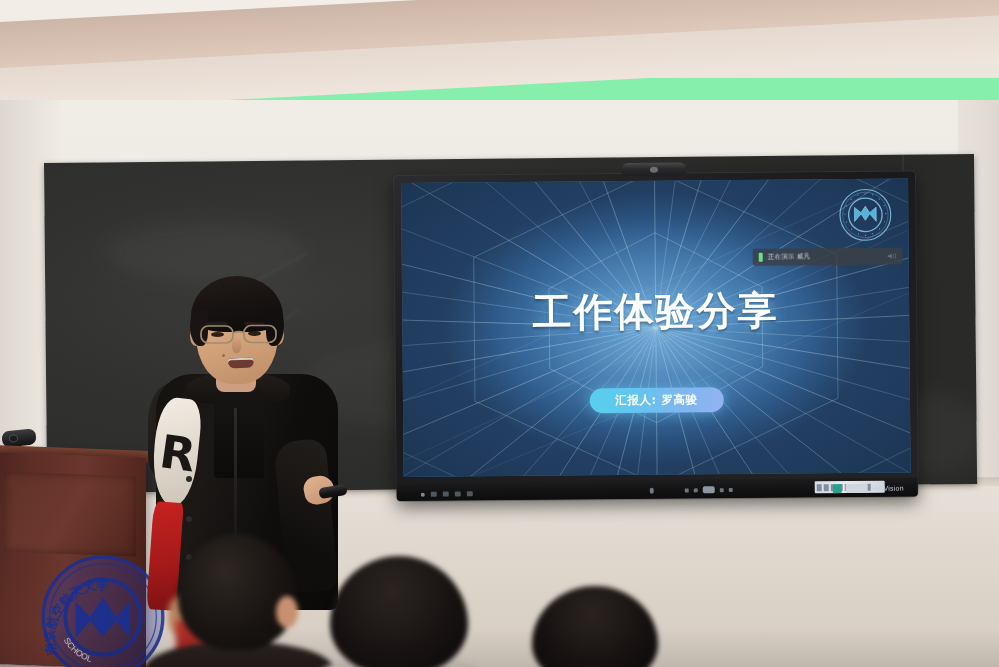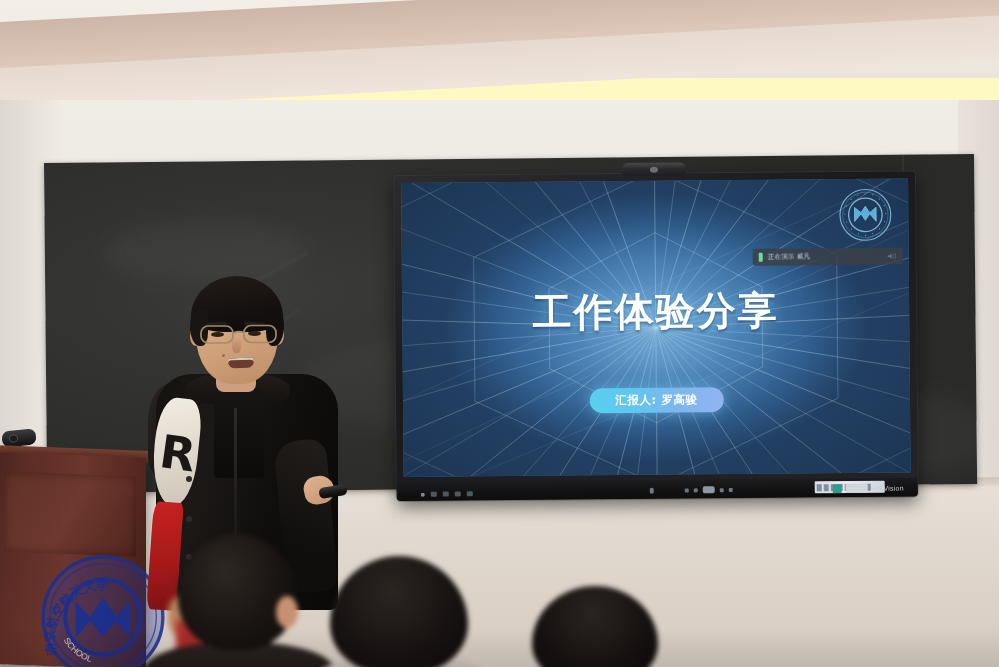--- a/index.html
+++ b/index.html
@@ -2,21 +2,21 @@
 <html><head>
 <meta charset="utf-8">
 <style>
   html,body{margin:0;padding:0;background:#000;}
   body{font-family:"Liberation Sans","DejaVu Sans",sans-serif;}
 
   #scene{
     position:relative;
     width:999px;height:667px;
     overflow:hidden;
-    background:#fef9c3;
+    background:#86efac;
     user-select:none;
   }
 
   
   .ceiling{
     position:absolute;left:0;top:0;width:999px;height:78px;
     background:linear-gradient(180deg,#f3efe8 0%,#efeae2 60%,#eae4db 100%);
   }
   .beam{
     position:absolute;left:-40px;top:24px;width:1090px;height:60px;

